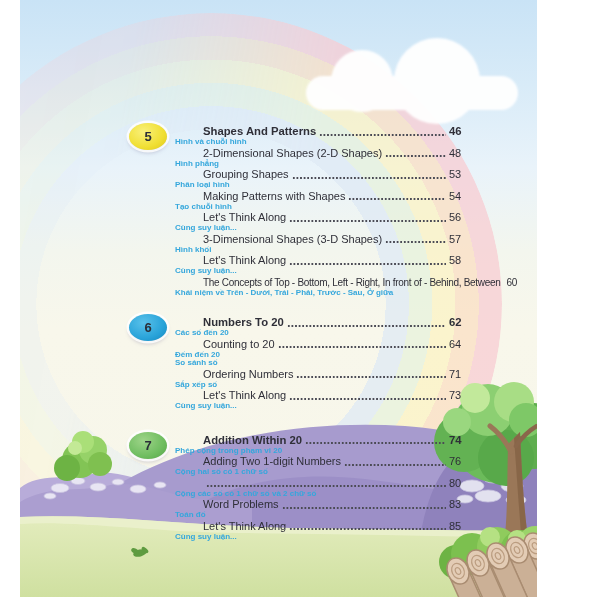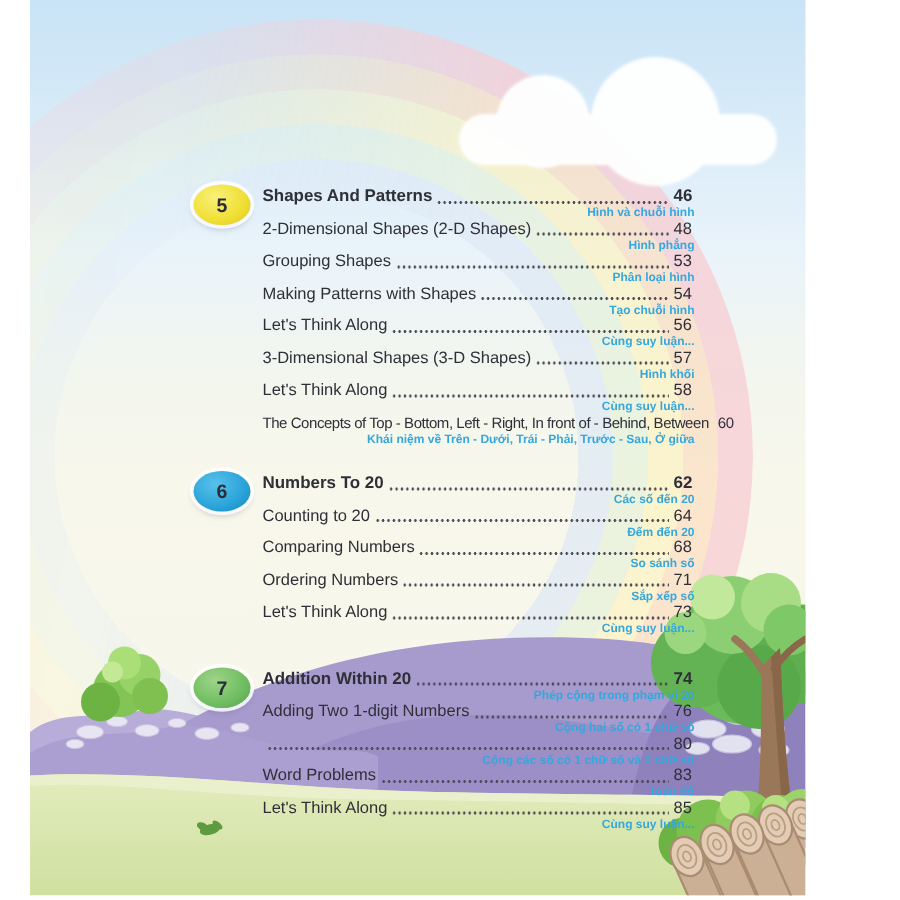--- a/index.html
+++ b/index.html
@@ -28,29 +28,29 @@
 
   
   .toc{position:absolute;left:155px;top:125px;width:288px;z-index:3;}
   .toc-section{position:relative;margin-bottom:19px;}
   .toc-section:nth-child(2){margin-bottom:23px;}
   .badge{position:absolute;left:-46px;top:-2px;width:38px;height:27px;border-radius:50%;
     display:flex;align-items:center;justify-content:center;
     font-size:13px;font-weight:700;color:#2b2e38;
     box-shadow:0 0 0 2.5px rgba(255,255,255,.85),0 2.5px 4px rgba(90,80,130,.35);}
   .entry{display:flex;align-items:baseline;line-height:13px;font-size:11px;
-    color:var(--en-color,#2f2f38);}
+    color:var(--en-color,#2f2f38);margin-left:28px;}
   .entry .t{white-space:nowrap;flex-shrink:0;}
   .entry .leader{flex:1;height:2px;margin:0 3px;align-self:flex-end;margin-bottom:2.5px;
     background-image:radial-gradient(circle,var(--dot-color,#4b4b55) 0.8px,transparent 1px);
     background-size:3.6px 2px;background-repeat:repeat-x;background-position:left bottom;}
   .entry .p{flex-shrink:0;min-width:14px;text-align:left;}
   .entry.chapter{font-weight:700;font-size:11.3px;}
   .entry.long{font-size:10px;letter-spacing:-0.3px;}
-  .vn{font-size:8px;line-height:8.5px;font-weight:700;color:var(--vn-color,#35a7dc);text-align:right;}
+  .vn{font-size:8px;line-height:8.5px;font-weight:700;color:var(--vn-color,#35a7dc);}
 </style>
 </head>
 <body>
 
 <div class="canvas">
   <div class="page">
     <div class="sky"></div>
     <div class="rainbow" style="background: radial-gradient(closest-side, transparent 0px, transparent 60%, rgb(223, 234, 245) 60%, rgb(223, 234, 245) 68%, rgb(231, 242, 220) 68%, rgb(231, 242, 220) 76%, rgb(252, 243, 196) 76%, rgb(252, 243, 196) 84%, rgb(251, 223, 195) 84%, rgb(251, 223, 195) 92%, rgb(248, 205, 211) 92%, rgb(248, 205, 211) 100%);"></div>
     <div class="cloud"></div>
 
@@ -249,25 +249,20 @@
   <div class="entry-block">
     <div class="entry">
       <span class="t">Counting to 20</span>
       <span class="leader"></span>
       <span class="p">64</span>
     </div>
     <div class="vn">Đếm đến 20</div>
   </div>
 
   <div class="entry-block">
-    <div class="entry">
-      <span class="t">Comparing Numbers</span>
-      <span class="leader"></span>
-      <span class="p">68</span>
-    </div>
     <div class="vn">So sánh số</div>
   </div>
 
   <div class="entry-block">
     <div class="entry">
       <span class="t">Ordering Numbers</span>
       <span class="leader"></span>
       <span class="p">71</span>
     </div>
     <div class="vn">Sắp xếp số</div>

